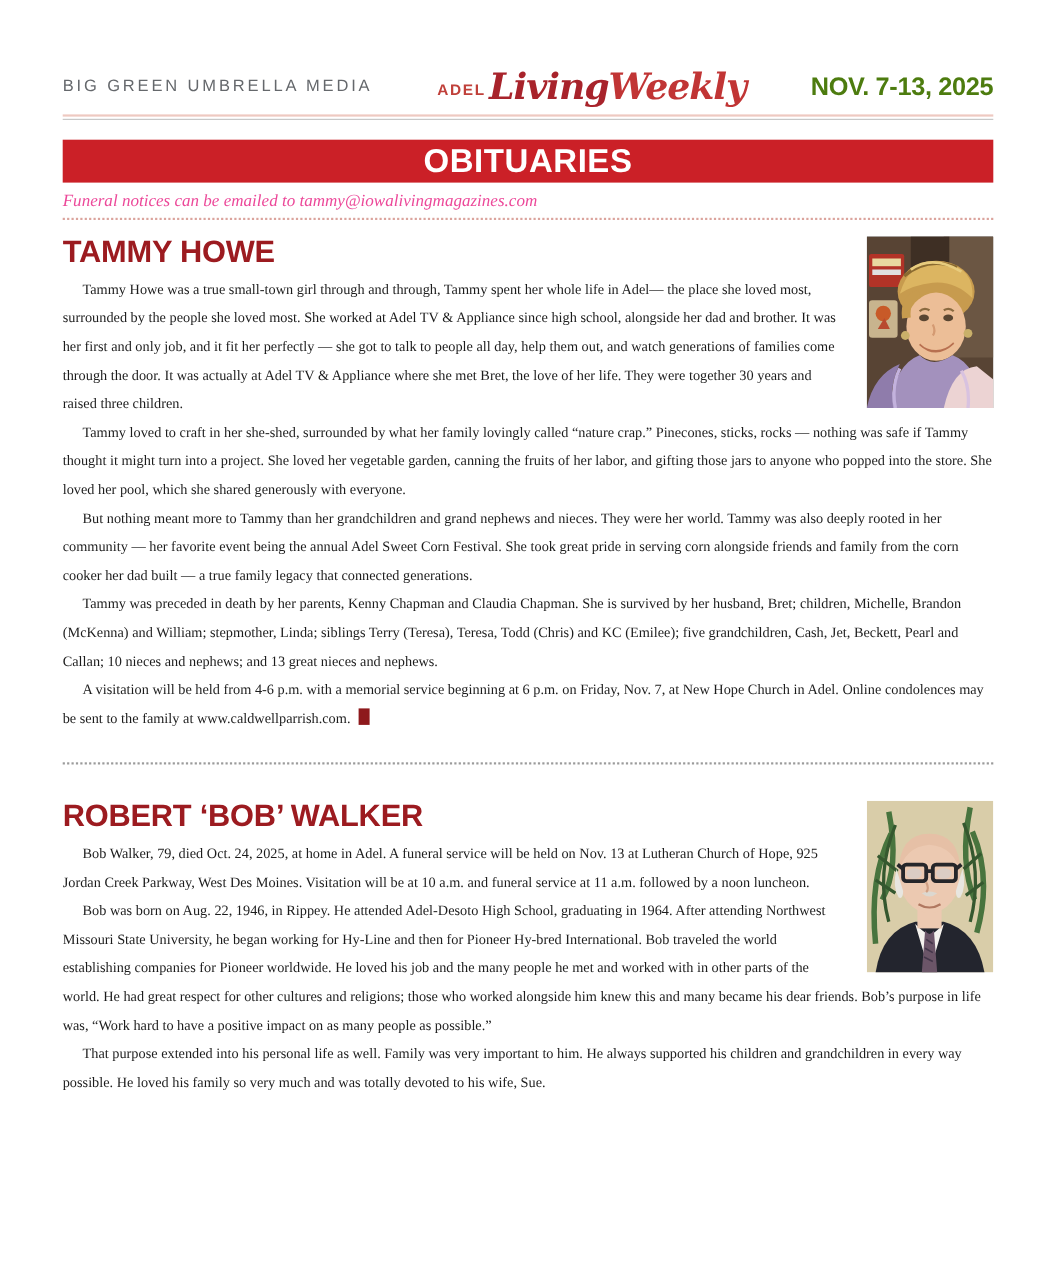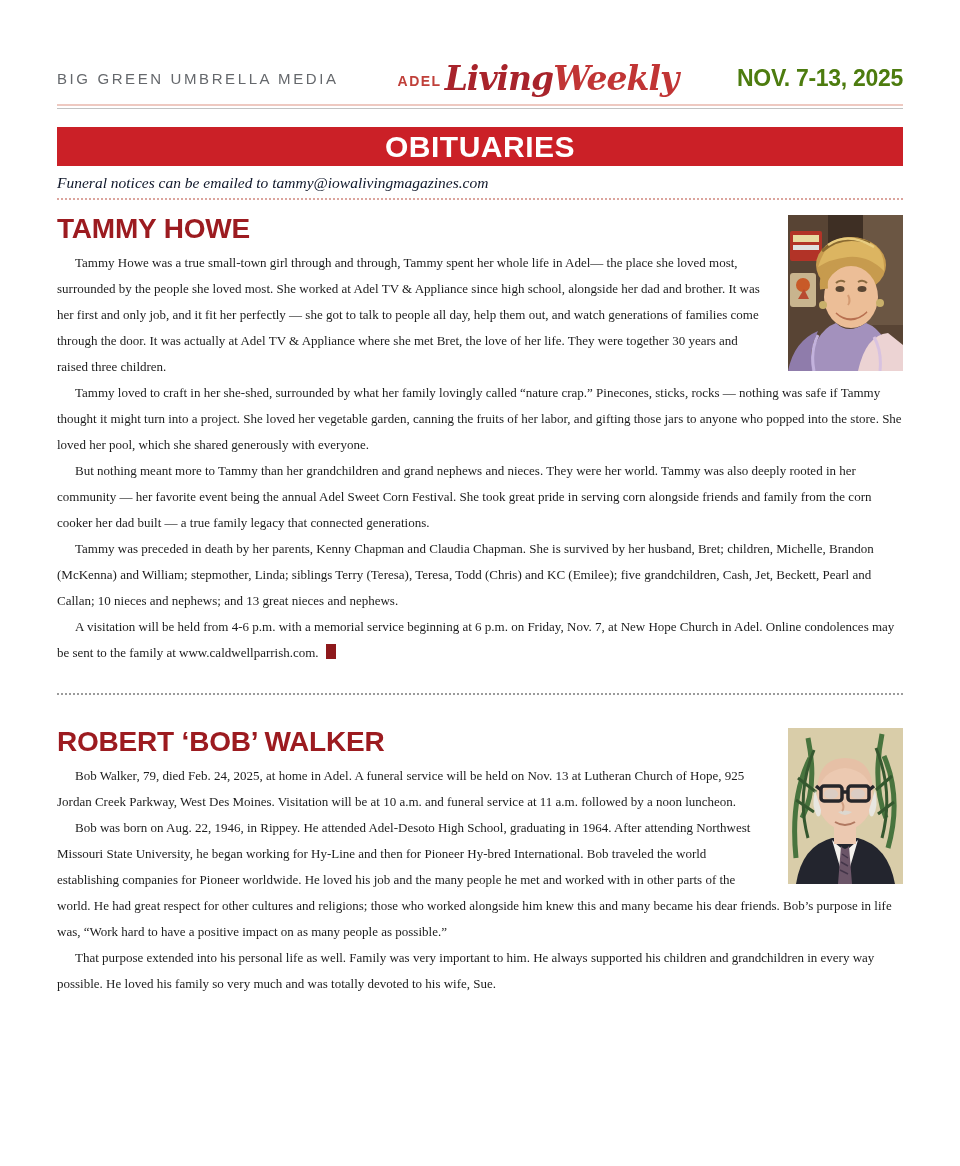--- a/index.html
+++ b/index.html
@@ -57,21 +57,21 @@
   .banner h1{
     margin:0;
     font-family:"Liberation Sans", sans-serif;
     font-size:30px;font-weight:800;letter-spacing:0.5px;
     color:#ffffff;
   }
   .notice{
     margin:8px 0 6px 0;
     font-style:italic;
     font-size:15.5px;
-    color:#0f172a;
+    color:#ec4899;
   }
   .dotted-red{
     border-bottom:2px dotted #dba49d;
     margin-bottom:13px;
   }
   .dotted-gray{
     clear:both;
     border-bottom:2px dotted #9b9b9b;
     margin:27px 0 31px 0;
   }
@@ -195,19 +195,19 @@
         <path d="M54 64 L60 64"></path>
         <path d="M33 62 L28 58 M81 62 L86 58"></path>
       </g>
       <ellipse cx="43" cy="66" rx="7" ry="5" fill="#c9d2d8" opacity="0.5"></ellipse>
       <ellipse cx="70" cy="66" rx="7" ry="5" fill="#c9d2d8" opacity="0.5"></ellipse>
       <path d="M50 84 q7 -3 14 0 q-7 6 -14 0" fill="#dcd8d0"></path>
       <path d="M47 94 Q57 100 67 94" stroke="#b07860" stroke-width="2" fill="none"></path>
       <path d="M54 74 q3 6 0 9" stroke="#d0a084" stroke-width="2" fill="none"></path>
     </svg>
     <h2>ROBERT ‘BOB’ WALKER</h2>
-    <p>Bob Walker, 79, died Feb. 24, 2025, at home in Adel.  A funeral service will be held on Nov. 13 at Lutheran Church of Hope, 925 Jordan Creek Parkway, West Des Moines. Visitation will be at 10 a.m. and funeral service at 11 a.m. followed by a noon luncheon.</p>
+    <p>Bob Walker, 79, died Oct. 24, 2025, at home in Adel.  A funeral service will be held on Nov. 13 at Lutheran Church of Hope, 925 Jordan Creek Parkway, West Des Moines. Visitation will be at 10 a.m. and funeral service at 11 a.m. followed by a noon luncheon.</p>
     <p>Bob was born on Aug. 22, 1946, in Rippey. He attended Adel-Desoto High School, graduating in 1964. After attending Northwest Missouri State University, he began working for Hy-Line and then for Pioneer Hy-bred International. Bob traveled the world establishing companies for Pioneer worldwide. He loved his job and the many people he met and worked with in other parts of the world. He had great respect for other cultures and religions; those who worked alongside him knew this and many became his dear friends. Bob’s purpose in life was, “Work hard to have a positive impact on as many people as possible.”</p>
     <p>That purpose extended into his personal life as well. Family was very important to him.  He always supported his children and grandchildren in every way possible. He loved his family so very much and was totally devoted to his wife, Sue.</p>
 
   </article>
 
 </div>
 
 </body></html>

